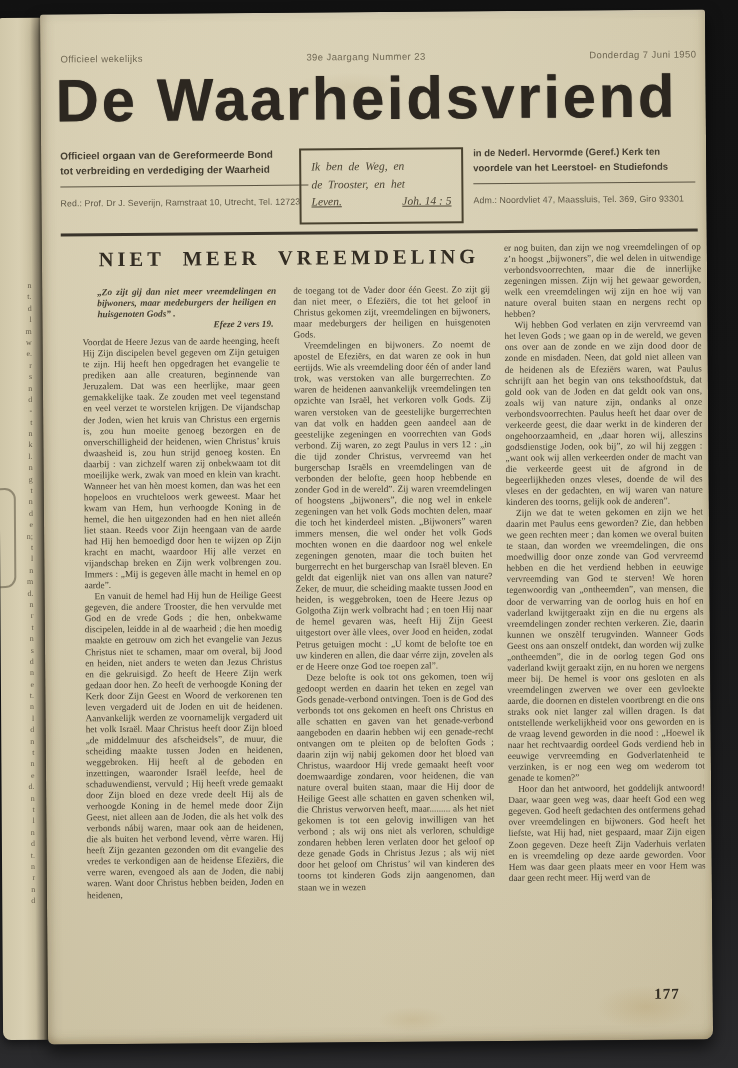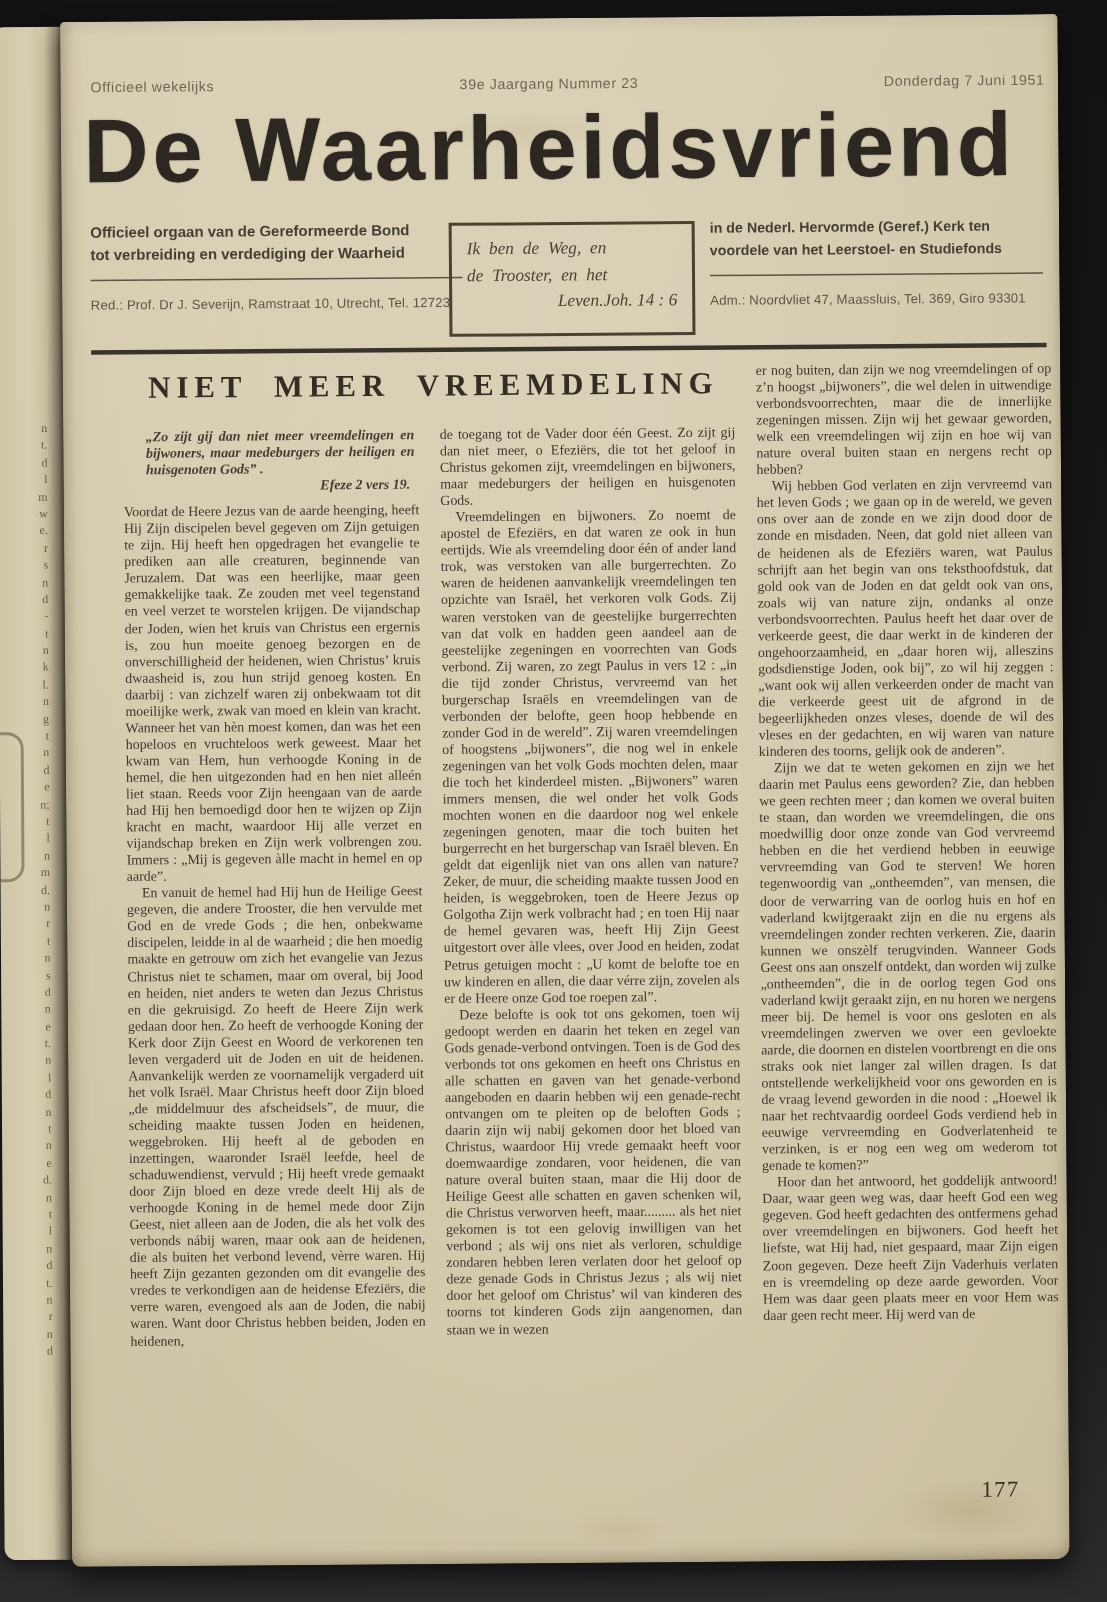--- a/index.html
+++ b/index.html
@@ -71,21 +71,21 @@
   .info-right .info-bold{font-size:9.5px;}
   .info-rule{margin-top:8px;border-top:1.5px solid #5a5342;}
   .contact{margin-top:11px;font-size:8.8px;color:#5d5645;letter-spacing:.1px;white-space:nowrap;}
   .verse-box{
     position:absolute;left:258px;top:136px;width:140px;height:58px;
     border:2px solid #49422f;padding:8px 10px 6px 10px;
     font-family:"Liberation Serif",serif;font-style:italic;
     font-size:11.5px;line-height:17.5px;color:#4b4434;
     word-spacing:3px;
   }
-  .verse-last{display:flex;justify-content:flex-end;word-spacing:0;}
+  .verse-last{display:flex;justify-content:space-between;word-spacing:0;text-decoration:underline;}
 
   .thick-rule{position:absolute;left:19px;top:219px;width:637px;height:3px;background:#39342b;}
 
   
   .headline{
     position:absolute;left:40px;top:233px;width:414px;margin:0;
     font-family:"Liberation Serif",serif;font-weight:bold;
     font-size:20.5px;line-height:24px;letter-spacing:4px;word-spacing:9px;
     text-align:center;color:#332d23;white-space:nowrap;
   }
@@ -104,21 +104,21 @@
   .epigraph{
     font-style:italic;font-weight:bold;color:#443e30;
     padding-left:15px;padding-right:3px;text-align:justify;
   }
   .epigraph-ref{
     font-style:italic;font-weight:bold;color:#443e30;
     text-align:right;padding-right:6px;margin-bottom:6px;
   }
   .pageno{
     position:absolute;left:570px;top:976px;width:62px;text-align:right;
-    font-family:"Liberation Serif",serif;font-weight:normal;
+    font-family:"Liberation Serif",serif;font-weight:bold;
     font-size:15px;color:#332d23;letter-spacing:1px;
   }
 </style>
 </head>
 <body>
 
 <div class="scan">
 
   <div class="neighbor">
     <div class="stamp-fragment"></div>
@@ -182,40 +182,40 @@
   </div>
 
   <div class="page">
     <div class="stain1"></div>
     <div class="stain2"></div>
     <div class="stain3"></div>
 
     <div class="issue-line">
       <span>Officieel wekelijks</span>
       <span>39e Jaargang Nummer 23</span>
-      <span>Donderdag 7 Juni 1951</span>
+      <span>Donderdag 7 Juni 1950</span>
     </div>
 
     <h1 class="masthead">De Waarheidsvriend</h1>
 
     <div class="info-left">
       <div class="info-bold">
         <div>Officieel orgaan van de Gereformeerde Bond</div>
         <div>tot verbreiding en verdediging der Waarheid</div>
       </div>
       <div class="info-rule"></div>
       <div class="contact">Red.: Prof. Dr J. Severijn, Ramstraat 10, Utrecht, Tel. 12723</div>
     </div>
 
     <div class="verse-box">
       <div>Ik ben de Weg, en</div>
       <div>de Trooster, en het</div>
       <div class="verse-last">
         <span>Leven.</span>
-        <span>Joh. 14 : 6</span>
+        <span>Joh. 14 : 5</span>
       </div>
     </div>
 
     <div class="info-right">
       <div class="info-bold">
         <div>in de Nederl. Hervormde (Geref.) Kerk ten</div>
         <div>voordele van het Leerstoel- en Studiefonds</div>
       </div>
       <div class="info-rule"></div>
       <div class="contact">Adm.: Noordvliet 47, Maassluis, Tel. 369, Giro 93301</div>

